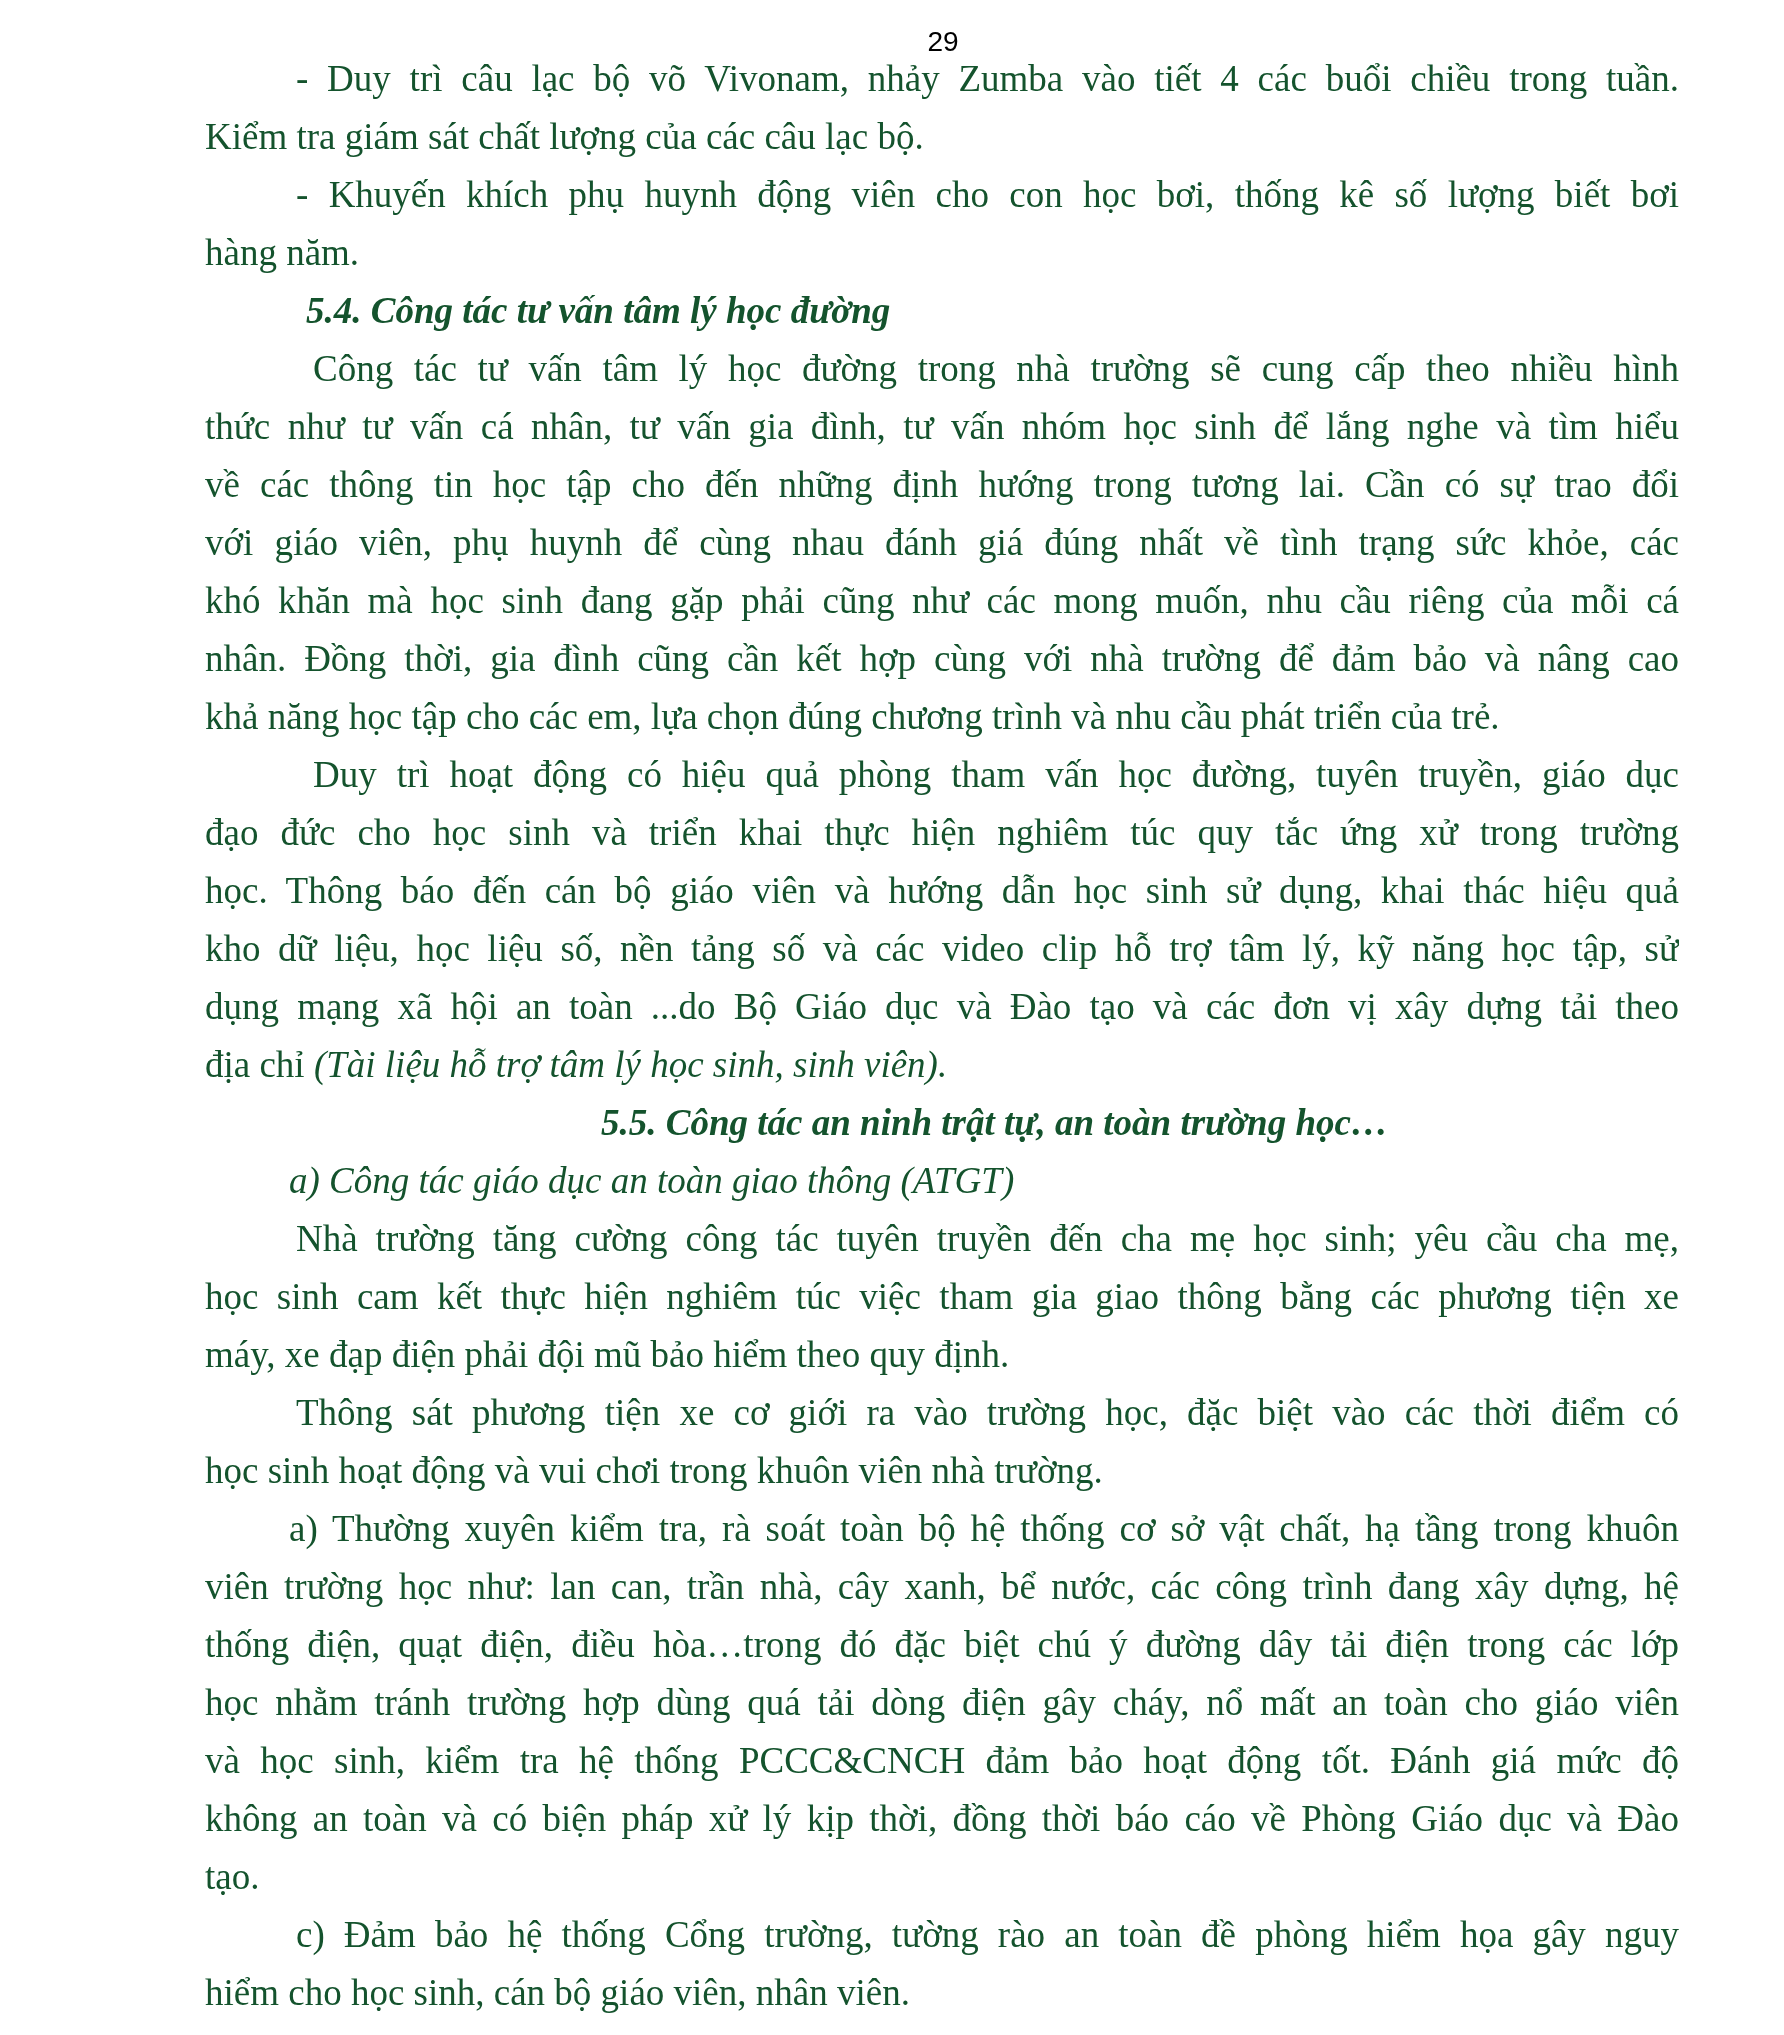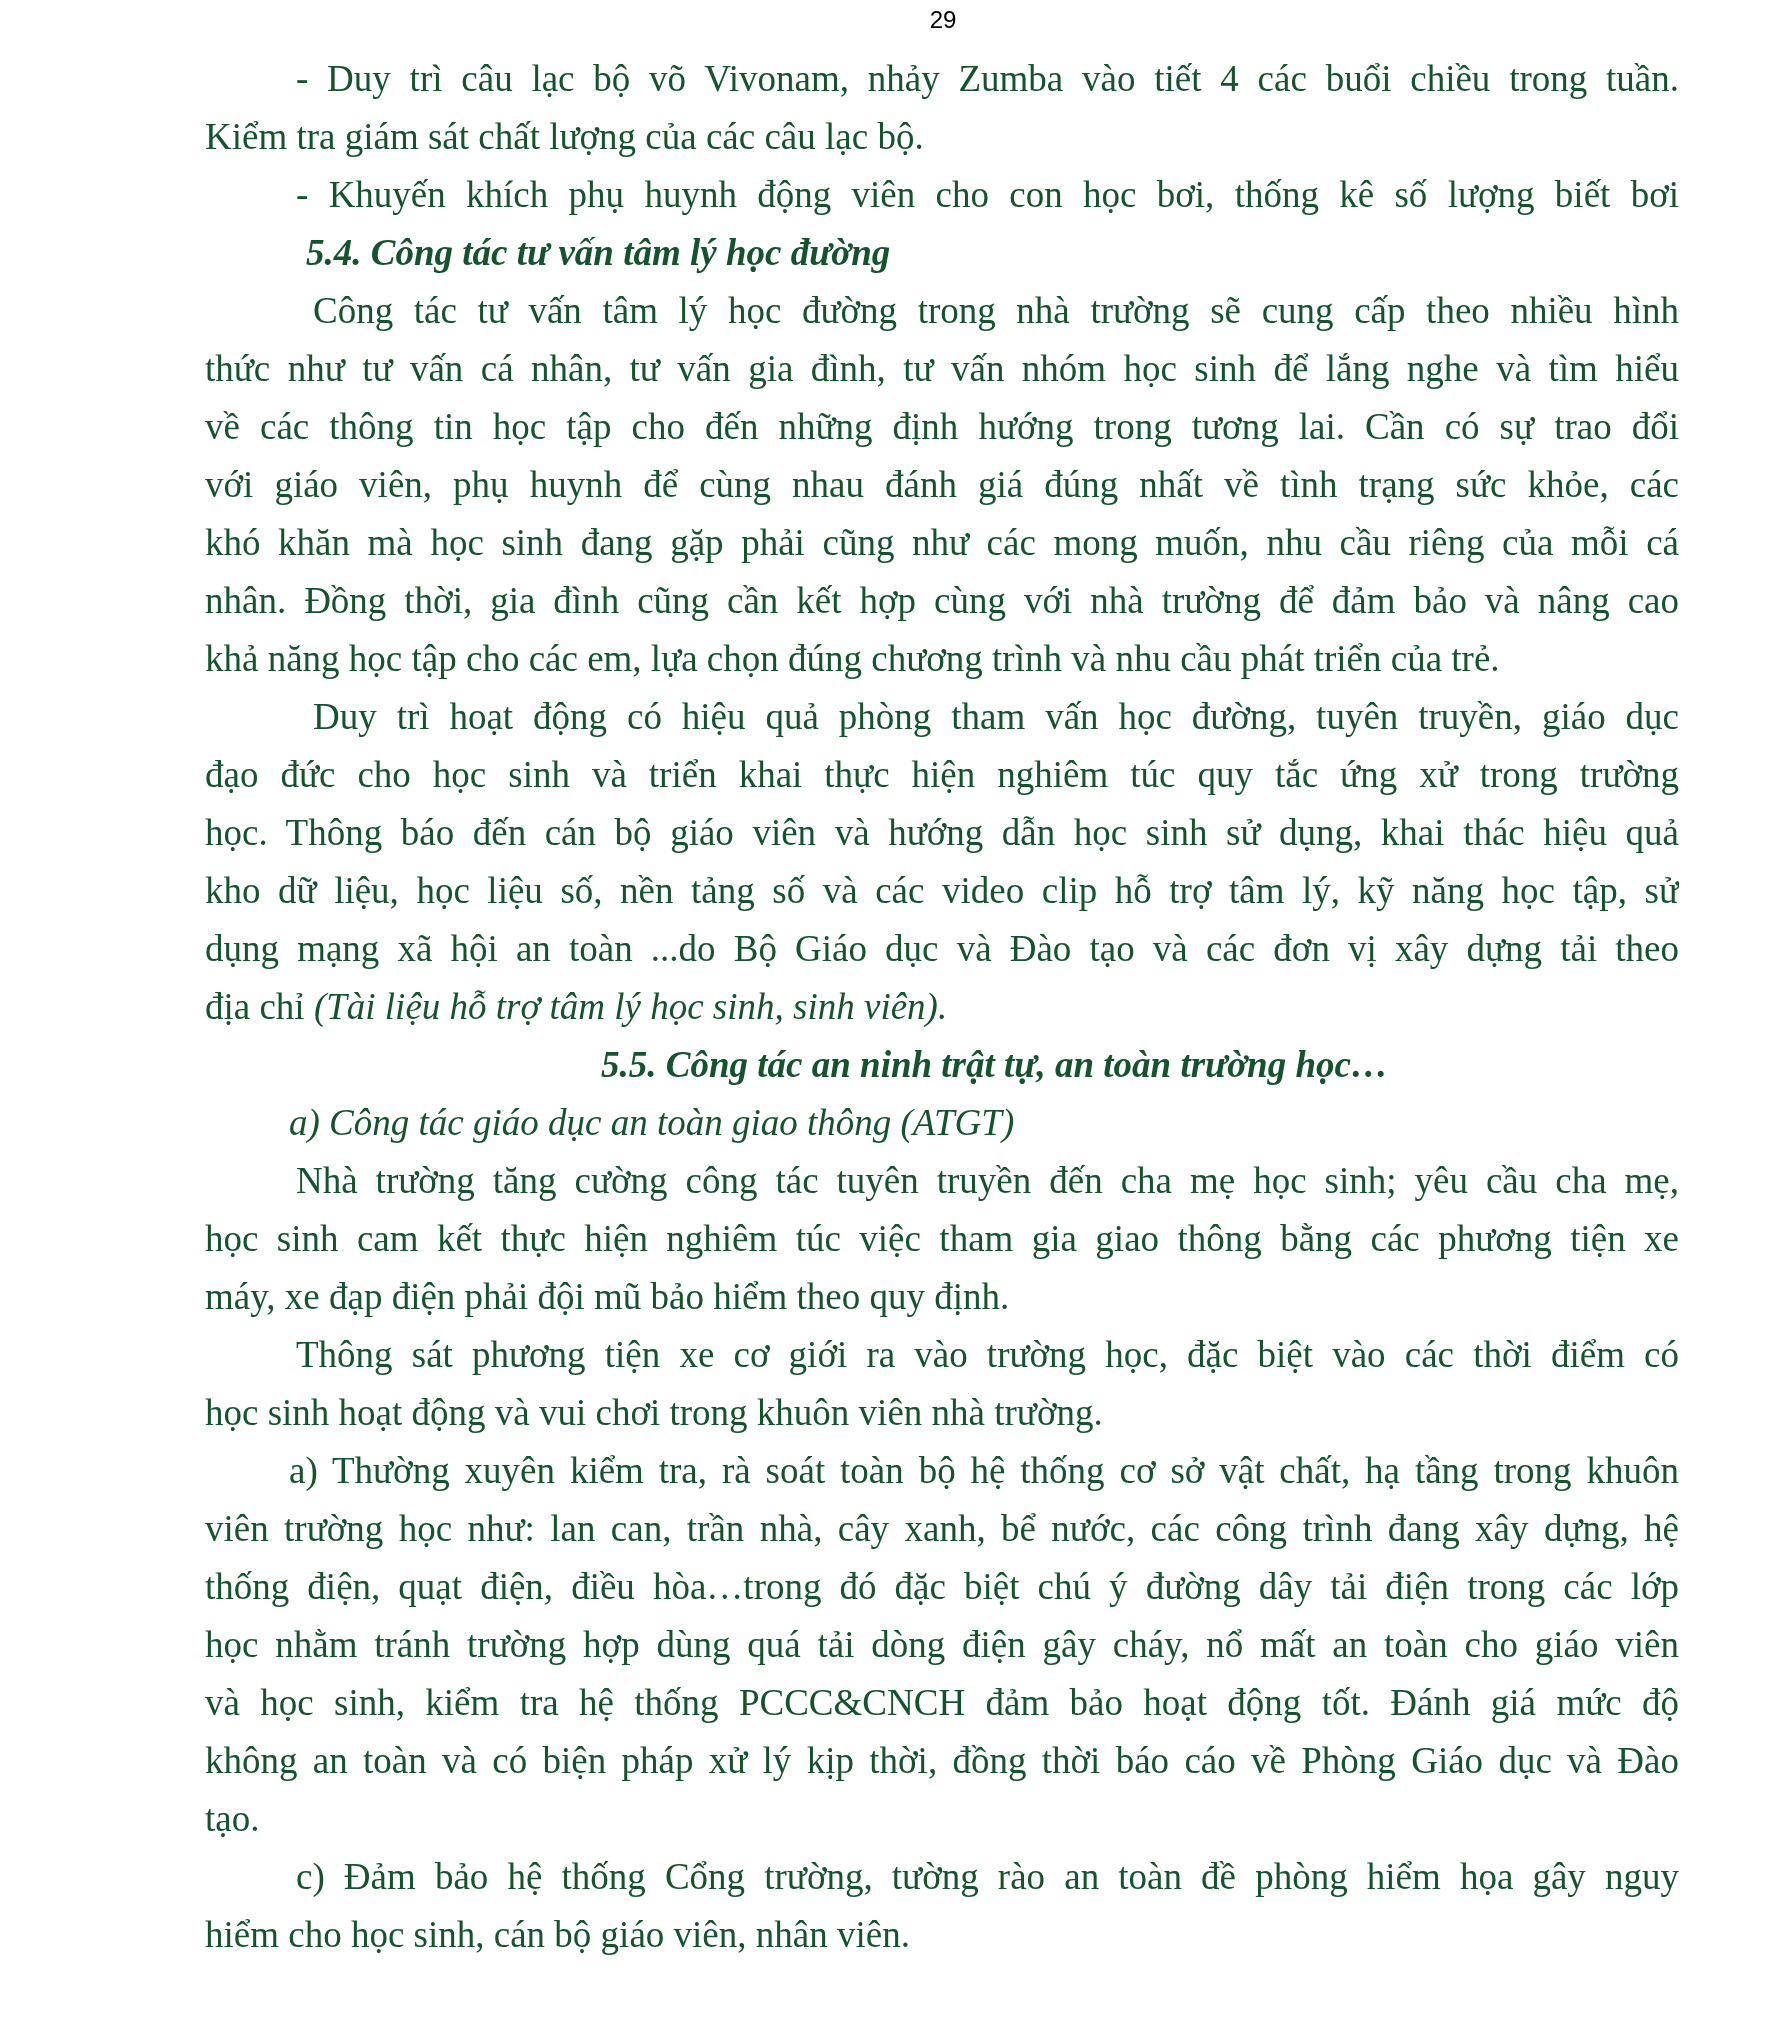--- a/index.html
+++ b/index.html
@@ -9,25 +9,25 @@
   }
   .page {
     position: relative;
     width: 1784px;
     height: 2035px;
     background: #ffffff;
     overflow: hidden;
   }
   .page-number {
     position: absolute;
-    top: 4px;
+    top: 26px;
     left: 943px;
     transform: translateX(-50%);
     font-family: "Liberation Sans", sans-serif;
-    font-size: 24px;
+    font-size: 28px;
     line-height: 32px;
     color: #000000;
     white-space: nowrap;
   }
   .text-area {
     position: absolute;
     left: 205px;
     top: 50px;
     width: 1474px;
     font-family: "Liberation Serif", "DejaVu Serif", serif;
@@ -50,20 +50,21 @@
 </style>
 </head>
 <body>
 
 <div class="page">
   <div class="page-number">29</div>
   <div class="text-area" id="text-area">
       <div class="line justify" style="text-indent: 91px;"><span class="">- Duy trì câu lạc bộ võ Vivonam, nhảy Zumba vào tiết 4 các buổi chiều trong tuần.</span></div>
       <div class="line"><span class="">Kiểm tra giám sát chất lượng của các câu lạc bộ.</span></div>
       <div class="line justify" style="text-indent: 91px;"><span class="">- Khuyến khích phụ huynh động viên cho con học bơi, thống kê số lượng biết bơi</span></div>
+      <div class="line"><span class="">hàng năm.</span></div>
       <div class="line" style="text-indent: 101px;"><span class="run-bold run-italic">5.4. Công tác tư vấn tâm lý học đường</span></div>
       <div class="line justify" style="text-indent: 108px;"><span class="">Công tác tư vấn tâm lý học đường trong nhà trường sẽ cung cấp theo nhiều hình</span></div>
       <div class="line justify"><span class="">thức như tư vấn cá nhân, tư vấn gia đình, tư vấn nhóm học sinh để lắng nghe và tìm hiểu</span></div>
       <div class="line justify"><span class="">về các thông tin học tập cho đến những định hướng trong tương lai. Cần có sự trao đổi</span></div>
       <div class="line justify"><span class="">với giáo viên, phụ huynh để cùng nhau đánh giá đúng nhất về tình trạng sức khỏe, các</span></div>
       <div class="line justify"><span class="">khó khăn mà học sinh đang gặp phải cũng như các mong muốn, nhu cầu riêng của mỗi cá</span></div>
       <div class="line justify"><span class="">nhân. Đồng thời, gia đình cũng cần kết hợp cùng với nhà trường để đảm bảo và nâng cao</span></div>
       <div class="line"><span class="">khả năng học tập cho các em, lựa chọn đúng chương trình và nhu cầu phát triển của trẻ.</span></div>
       <div class="line justify" style="text-indent: 108px;"><span class="">Duy trì hoạt động có hiệu quả phòng tham vấn học đường, tuyên truyền, giáo dục</span></div>
       <div class="line justify"><span class="">đạo đức cho học sinh và triển khai thực hiện nghiêm túc quy tắc ứng xử trong trường</span></div>

